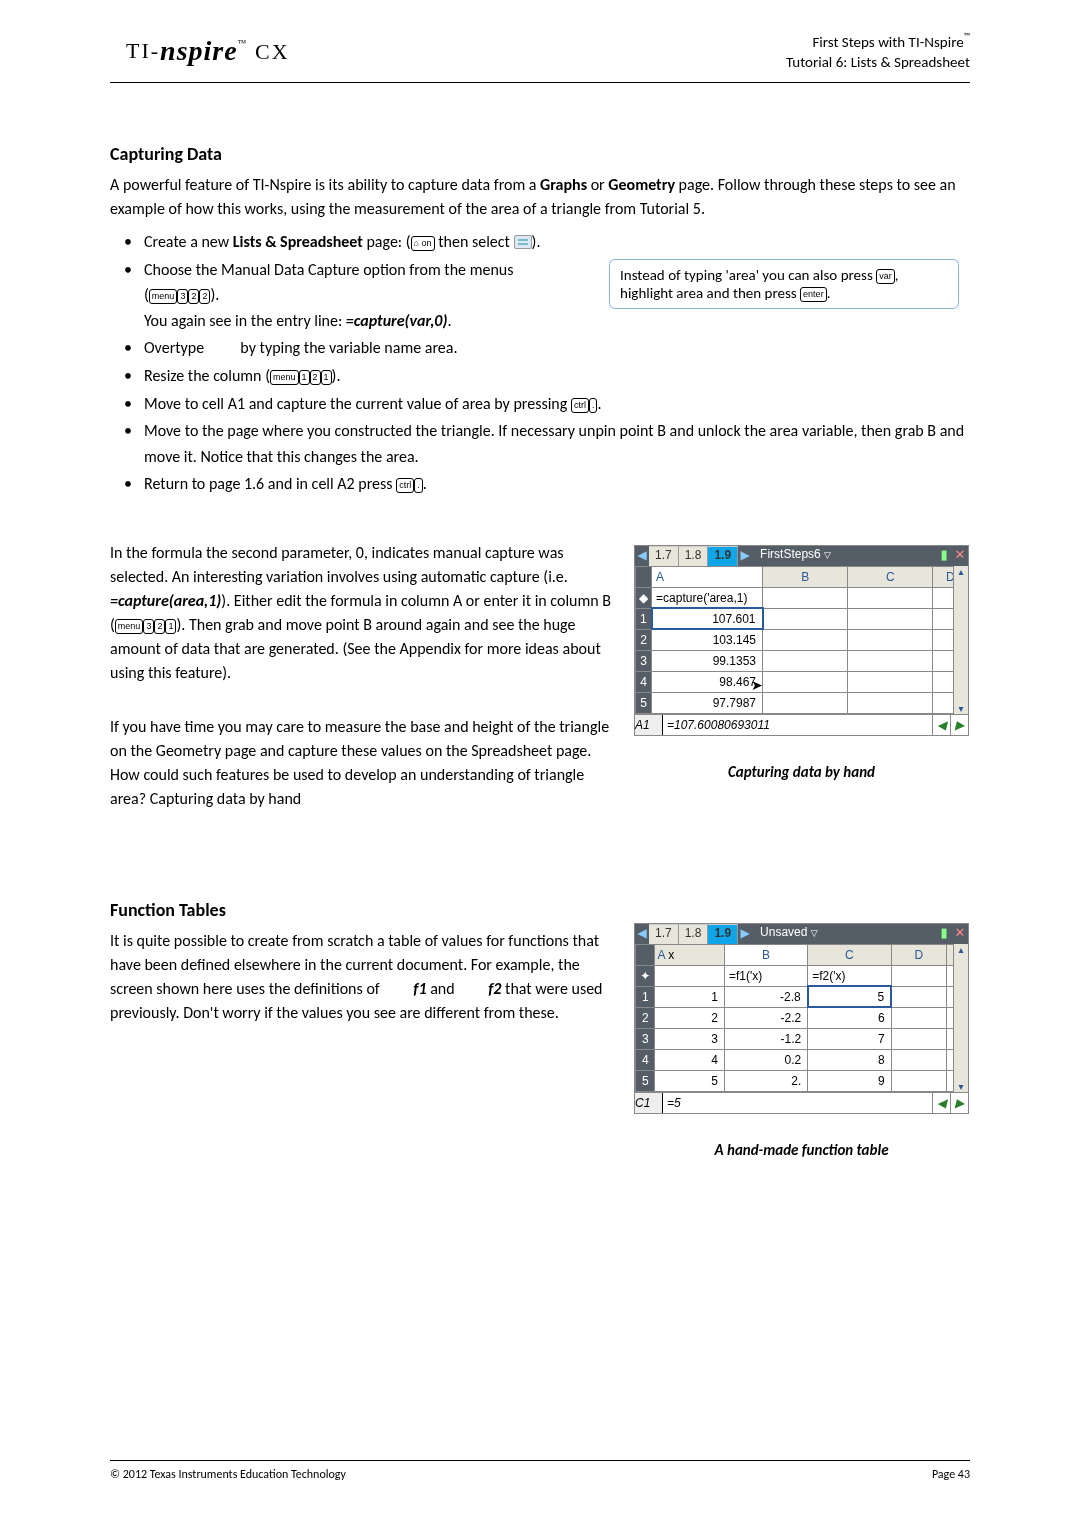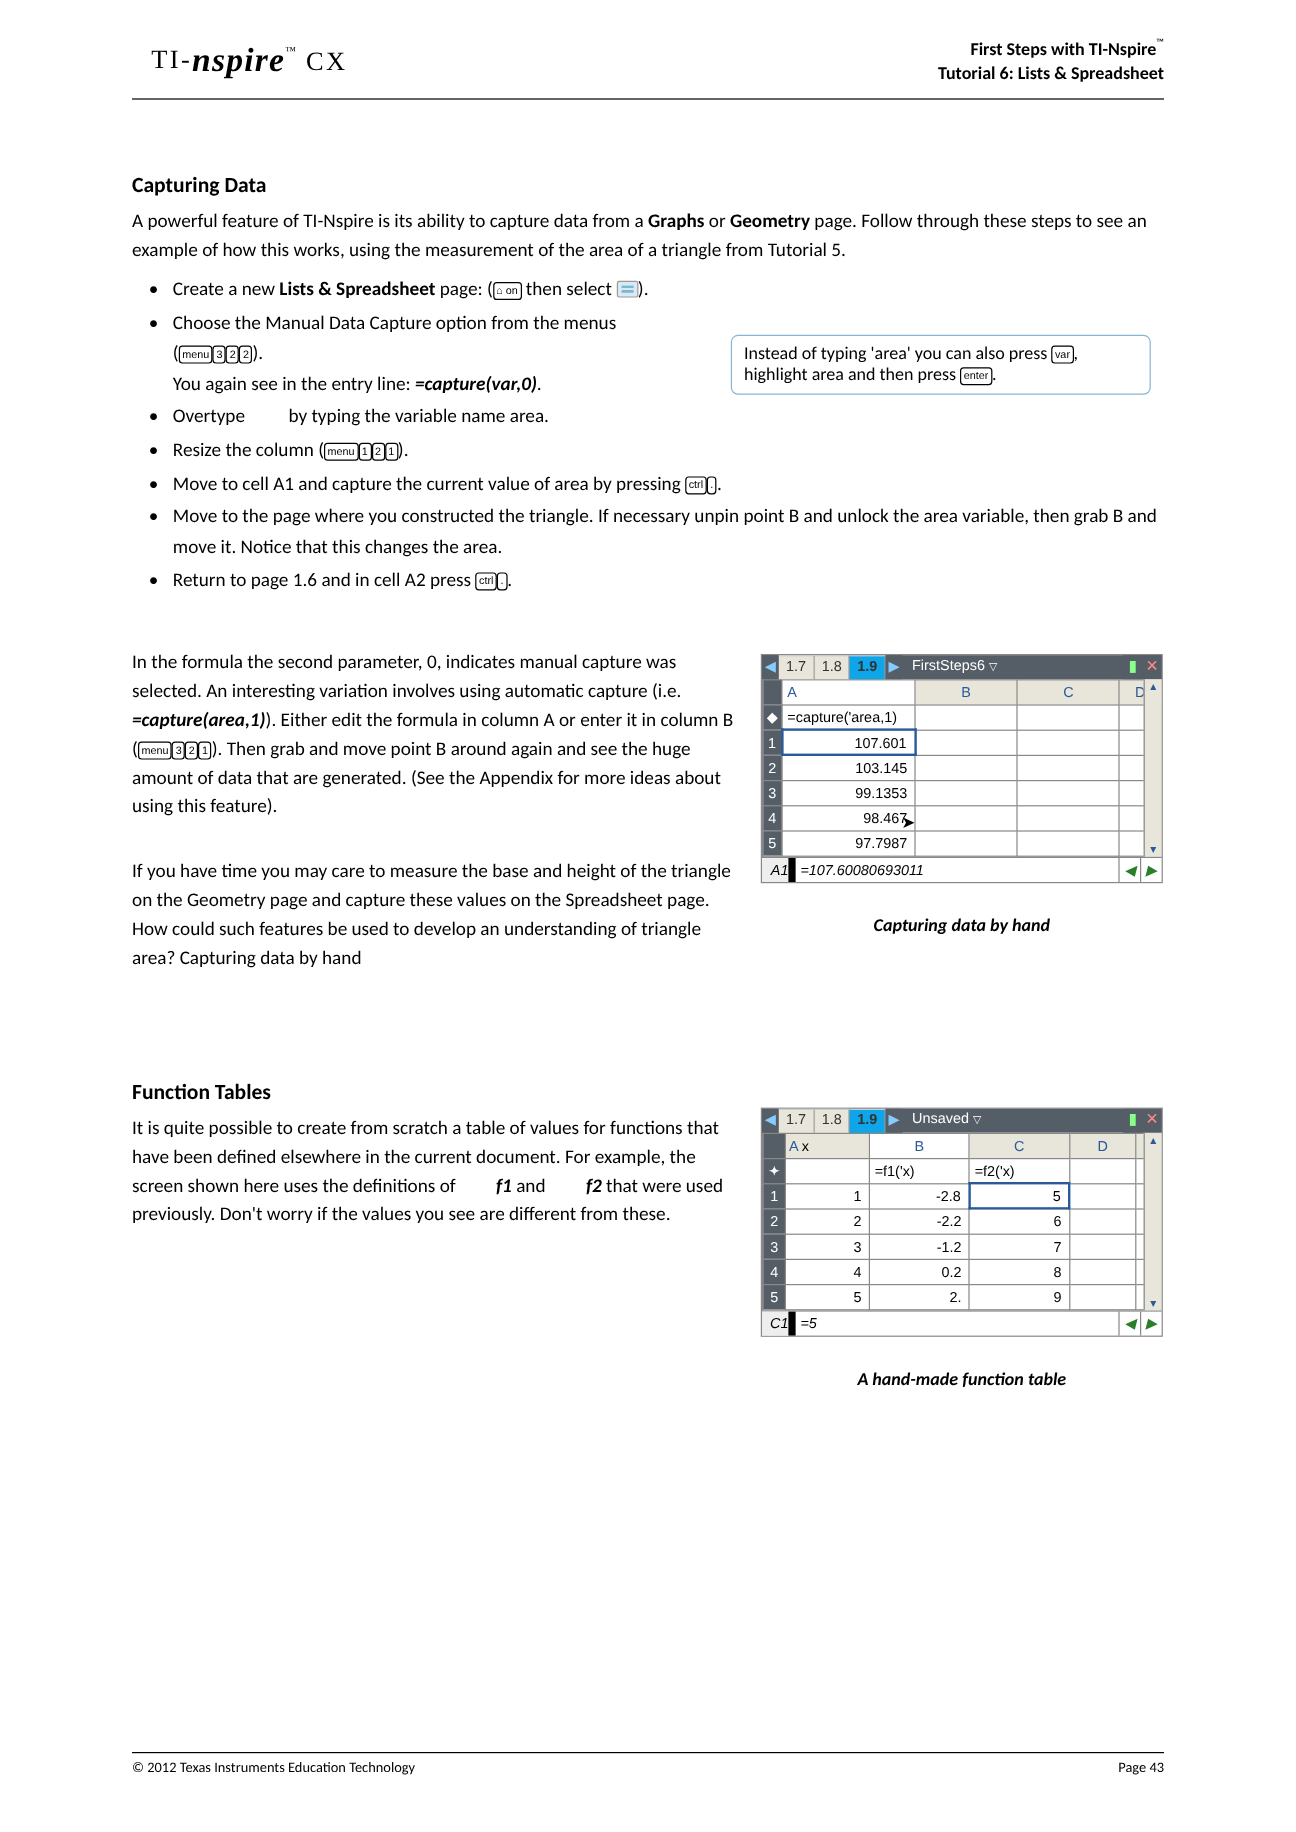--- a/index.html
+++ b/index.html
@@ -23,21 +23,21 @@
   .logo {
     font-family: Georgia, serif;
     font-size: 28px;
     letter-spacing: 1px;
   }
   .logo .ti { font-weight: 400; letter-spacing: 2px; font-size:22px; vertical-align: 2px; margin-left: 16px;}
   .logo .nspire { font-style: italic; font-weight: 700; font-family: "Palatino Linotype", Georgia, serif; }
   .logo .tm { font-size: 9px; vertical-align: 14px; }
   .logo .cx { font-size: 22px; font-weight: 400; letter-spacing: 2px; vertical-align: 1px;}
   .meta { text-align: right; font-size: 15px; line-height: 1.3;}
-  .meta strong { font-weight: 700; text-align: right; }
+  .meta strong { font-weight: 400; text-align: right; }
   .meta .tm2 { font-size:9px; vertical-align:8px;}
   .hr { border: none; border-top: 1px solid #000; margin: 0 0 60px 0; }
 
   h2 { font-size: 18px; font-weight: 700; margin: 14px 0 8px 0; }
   p { font-size: 16px; line-height: 1.5; margin: 6px 0; }
   ul.steps { list-style: none; padding-left: 14px; margin: 8px 0 20px 0; }
   ul.steps > li { position: relative; padding-left: 20px; font-size:16px; line-height:1.6; margin: 2px 0; }
   ul.steps > li::before { content: "•"; position: absolute; left: 0; top: 0; }
   .sub { display:block; padding-left:0; }
 
@@ -100,21 +100,21 @@
   .winicon.batt { color:#8F8;}
   .sheet { border-collapse: collapse; width:100%; }
   .sheet th, .sheet td { border:1px solid #888; height:21px; font-size:12px; }
   .sheet th { background:#E8E5DA; min-width:12px; font-weight:400;}
   .sheet th.col { background:#E8E5DA; width:74px;}
   .sheet th.col.a { background:#fff; }
   .sheet .rowh { background:#555E66; color:#fff; width:14px; text-align:center; }
   .sheet .formula td { text-align:left; padding-left:4px;}
   .sheet td.v { text-align:right; padding-right:6px;}
   .entry { border-top:1px solid #888; display:flex; height:21px; font-size:12px; font-style:italic;}
-  .entry .cell { width:28px; border-right:6px solid #000000; background:#eee; text-align:right; line-height:20px; font-style:italic;}
+  .entry .cell { width:28px; border-right:1px solid #000000; background:#eee; text-align:left; line-height:20px; font-style:italic;}
   .entry .val { flex:1; padding-left:4px; line-height:20px;}
   .entry .nav { width:18px; border-left:1px solid #888; text-align:center; line-height:20px; color:#2A7F2A;}
   .vscroll {
     position:absolute; right:0; top:20px; bottom:21px; width:15px;
     background:#E8E5DA; border-left:1px solid #888;
     display:flex; flex-direction:column; justify-content:space-between;
   }
   .vscroll span { display:block; text-align:center; font-size:10px; color:#2A5A9A;}
   .caption { font-style: italic; font-weight:700; font-size:15px; text-align:center; margin-top:12px;}
   .cursor { position:absolute; font-size:14px; color:#000;}
@@ -144,21 +144,21 @@
     </div>
   </div>
   <hr class="hr">
 
   <div class="section-wrap">
     <h2>Capturing Data</h2>
     <p>
       <span>A powerful feature of TI-Nspire is its ability to capture data from a </span><strong>Graphs</strong><span> or </span><strong>Geometry</strong><span> page.  Follow through these steps to see an example of how this works, using the measurement of the area of a triangle from Tutorial 5.</span>
     </p>
 
-    <div class="tipbox" style="top:116px; left:499px;margin-top:20px;">
+    <div class="tipbox" style="top:116px; left:499px;">
       <span>Instead of typing 'area' you can also press </span><span class="keycap tiny">var</span><span>, highlight area and then press </span><span class="keycap tiny">enter</span><span>.</span>
     </div>
 
     <ul class="steps">
       <li>
         <span>Create a new </span><strong>Lists &amp; Spreadsheet</strong><span> page: (</span><span class="keycap tiny">⌂ on</span><span> then select </span><span class="inline-icon"></span><span>).</span>
       </li>
       <li>
         <span>Choose the Manual Data Capture option from the menus</span>
         <span class="sub">

